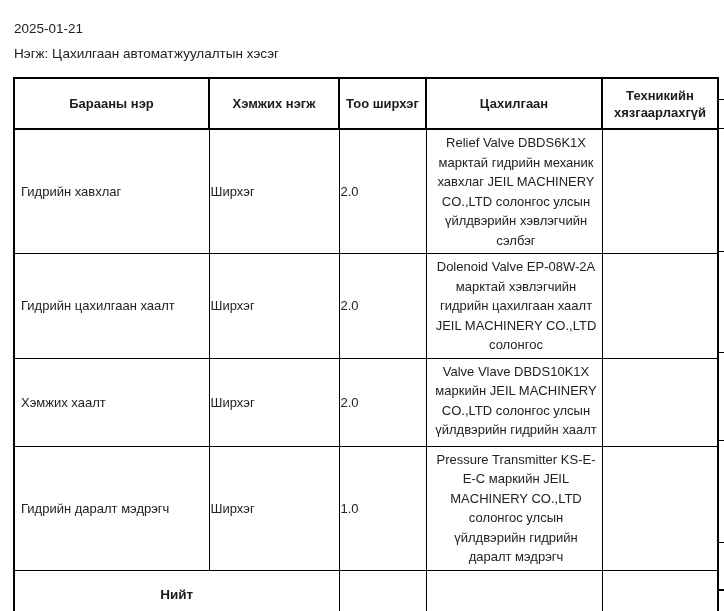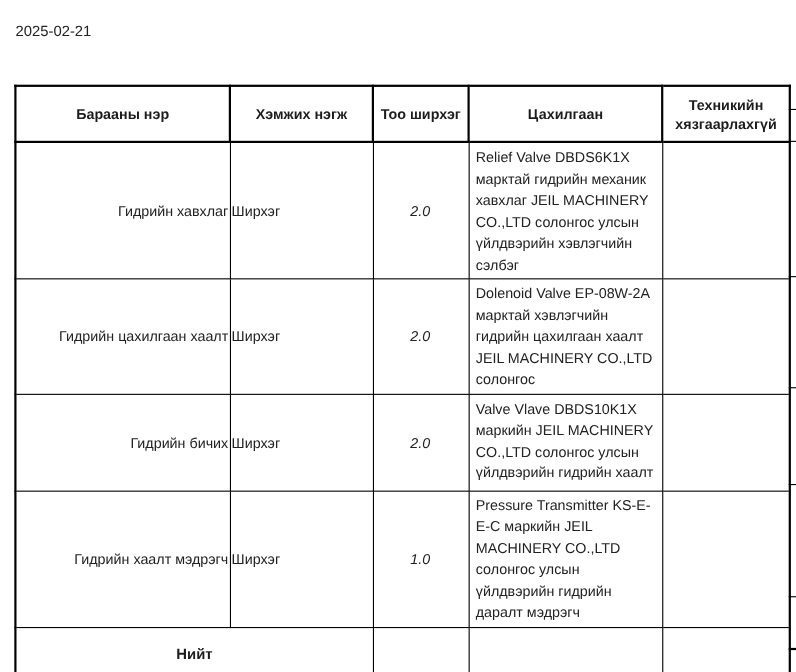--- a/index.html
+++ b/index.html
@@ -39,37 +39,38 @@
     color: #222222;
     overflow: hidden;
   }
   tr.hdr   { height: 51px; border-radius: 25px; }
   tr.r0    { height: 123px; }
   tr.r1    { height: 101px; }
   tr.r2    { height: 88px; }
   tr.r3    { height: 102px; }
   tr.total { height: 49px; }
 
-  td.c-name    { text-align: right;  padding-left: 6px; }
+  td.c-name    { text-align: left;  padding-left: 6px; }
   td.c-unit    { text-align: left; }
-  td.c-qty     { text-align: center; padding-right: 2px; font-style: italic; }
-  td.c-purpose { vertical-align: top; padding: 3px 2px 3px 6px; line-height: 19.5px; text-align: left; }
+  td.c-qty     { text-align: left; padding-right: 2px; }
+  td.c-purpose { vertical-align: top; padding: 3px 2px 3px 6px; line-height: 19.5px; text-align: center; }
   td.c-tech    { }
   td.c-total   { text-align: center; font-weight: bold; font-size: 13.5px; color: #1c1c1c; }
 
   .footer-note { position: absolute; left: 13px; top: 594px; font-size: 13.5px; }
 
   .sliver-line { position: absolute; background: #000000; }
 </style>
 </head>
 <body>
 
 <div class="page">
 
-  <div class="meta-date">2025-02-21</div>
+  <div class="meta-date">2025-01-21</div>
+  <div class="meta-unit">Нэгж: Цахилгаан автоматжуулалтын хэсэг</div>
 
   <table class="order-table">
     <colgroup>
       <col style="width:195px">
       <col style="width:130px">
       <col style="width:87px">
       <col style="width:176px">
       <col style="width:116px">
     </colgroup>
     <thead>
@@ -90,28 +91,28 @@
         <td class="c-tech"></td>
       </tr>
       <tr class="r1">
         <td class="c-name">Гидрийн цахилгаан хаалт</td>
         <td class="c-unit">Ширхэг</td>
         <td class="c-qty">2.0</td>
         <td class="c-purpose">Dolenoid Valve EP-08W-2A марктай хэвлэгчийн гидрийн цахилгаан хаалт JEIL MACHINERY CO.,LTD солонгос</td>
         <td class="c-tech"></td>
       </tr>
       <tr class="r2">
-        <td class="c-name">Гидрийн бичих</td>
+        <td class="c-name">Хэмжих хаалт</td>
         <td class="c-unit">Ширхэг</td>
         <td class="c-qty">2.0</td>
         <td class="c-purpose">Valve Vlave DBDS10K1X маркийн JEIL MACHINERY CO.,LTD солонгос улсын үйлдвэрийн гидрийн хаалт</td>
         <td class="c-tech"></td>
       </tr>
       <tr class="r3">
-        <td class="c-name">Гидрийн хаалт мэдрэгч</td>
+        <td class="c-name">Гидрийн даралт мэдрэгч</td>
         <td class="c-unit">Ширхэг</td>
         <td class="c-qty">1.0</td>
         <td class="c-purpose">Pressure Transmitter KS-E-E-C маркийн JEIL MACHINERY CO.,LTD солонгос улсын үйлдвэрийн гидрийн даралт мэдрэгч</td>
         <td class="c-tech"></td>
       </tr>
       <tr class="total">
         <td class="c-total" colspan="2">Нийт</td>
         <td></td>
         <td></td>
         <td></td>

